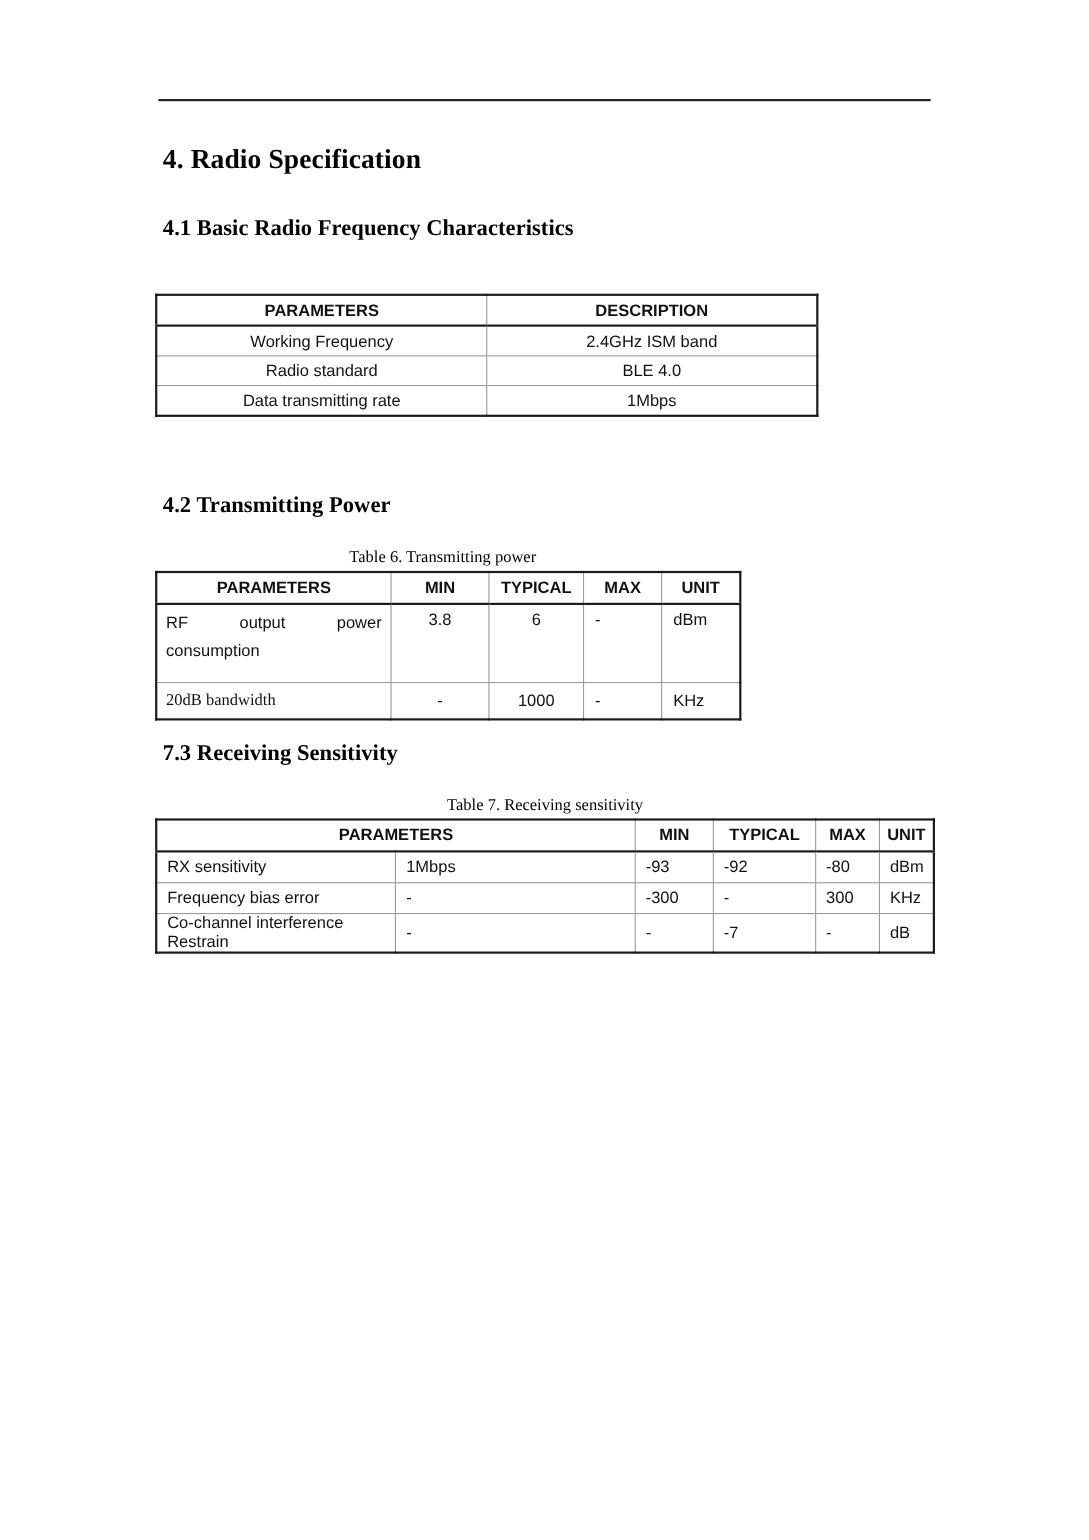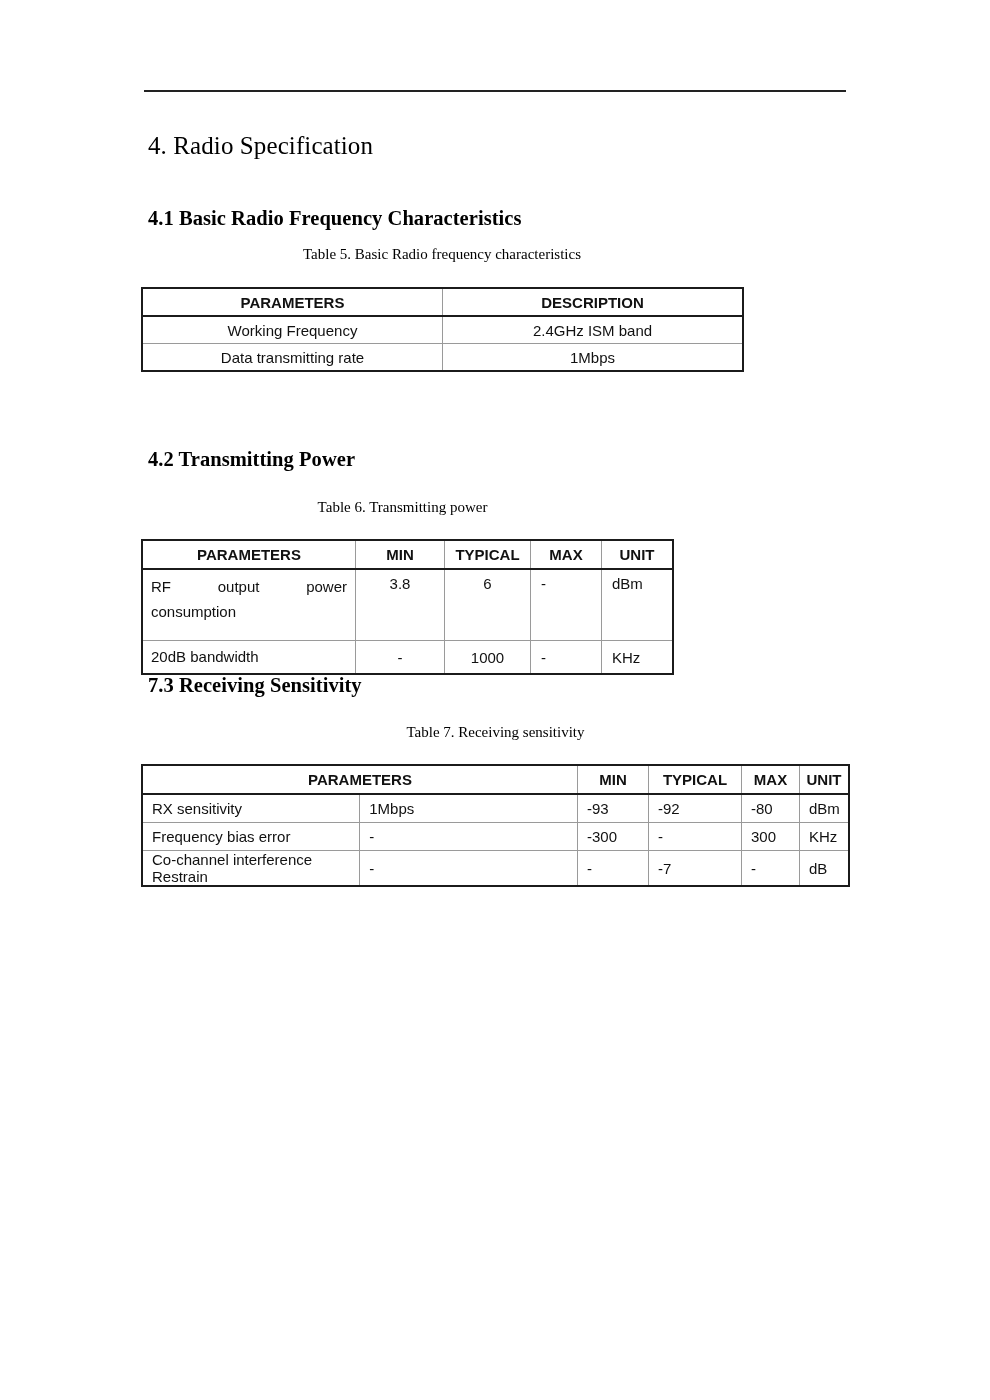--- a/index.html
+++ b/index.html
@@ -46,38 +46,38 @@
     width: 702px;
     height: 0;
     border-top: 2.2px solid #222222;
   }
 
   
   .h1 {
     position: absolute;
     left: 148px;
     font-family: "Liberation Serif", serif;
-    font-weight: normal;
+    font-weight: bold;
     font-size: 25px;
     line-height: 30px;
     letter-spacing: 0.1px;
     white-space: nowrap;
   }
   .h2 {
     position: absolute;
     left: 148px;
     font-family: "Liberation Serif", serif;
     font-weight: bold;
     font-size: 20.5px;
     line-height: 26px;
     letter-spacing: 0.05px;
     white-space: nowrap;
   }
   #h-radio-spec   { top: 131px; }
-  #h-basic-radio  { top: 205px; }
+  #h-basic-radio  { top: 195px; }
   #h-tx-power     { top: 446px; }
   #h-rx-sens      { top: 672px; }
 
   
   .caption {
     position: absolute;
     font-family: "Liberation Serif", serif;
     font-size: 15px;
     line-height: 19px;
     text-align: center;
@@ -98,21 +98,20 @@
     background: #ffffff;
   }
   table.doc-table td {
     border: 1px solid #9a9a9a;
     padding: 0;
     vertical-align: middle;
   }
   
   table.doc-table {
     border: 2px solid #1b1b1b;
-    margin-top: 20px;
   }
 
   
   #table5 {
     top: 267px;
     left: 141px;
     width: 602px;
   }
   #table5 td {
     height: 26px;
@@ -150,20 +149,21 @@
     line-height: 25px;
     text-align: justify;
     text-align-last: justify;
   }
   #table6 td.param.nojust {
     text-align: left;
     text-align-last: left;
     vertical-align: middle;
     line-height: 18px;
     padding: 3px 8px;
+    font-family: Liberation Serif, serif;
   }
   #table6 td.ctr {
     text-align: center;
     vertical-align: top;
     padding-top: 5px;
   }
   #table6 td.lft {
     text-align: left;
     padding-left: 10px;
     vertical-align: top;
@@ -213,31 +213,34 @@
 <body>
 
 <div class="page">
 
   <div class="hdr-rule"></div>
 
   <div class="h1" id="h-radio-spec">4. Radio Specification</div>
 
   <div class="h2" id="h-basic-radio">4.1 Basic Radio Frequency Characteristics</div>
 
-  <div class="caption" id="cap-t5">Table 5. Basic Radio frequency characteristics</div>
 
   <table class="doc-table" id="table5">
     <tbody>
       <tr>
         <td class="hdr col-a">PARAMETERS</td>
         <td class="hdr col-b">DESCRIPTION</td>
       </tr>
       <tr>
         <td class="col-a">Working Frequency</td>
         <td class="col-b">2.4GHz ISM band</td>
+      </tr>
+      <tr>
+        <td class="col-a">Radio standard</td>
+        <td class="col-b">BLE 4.0</td>
       </tr>
       <tr>
         <td class="col-a">Data transmitting rate</td>
         <td class="col-b">1Mbps</td>
       </tr>
     </tbody>
   </table>
 
   <div class="h2" id="h-tx-power">4.2 Transmitting Power</div>
 

